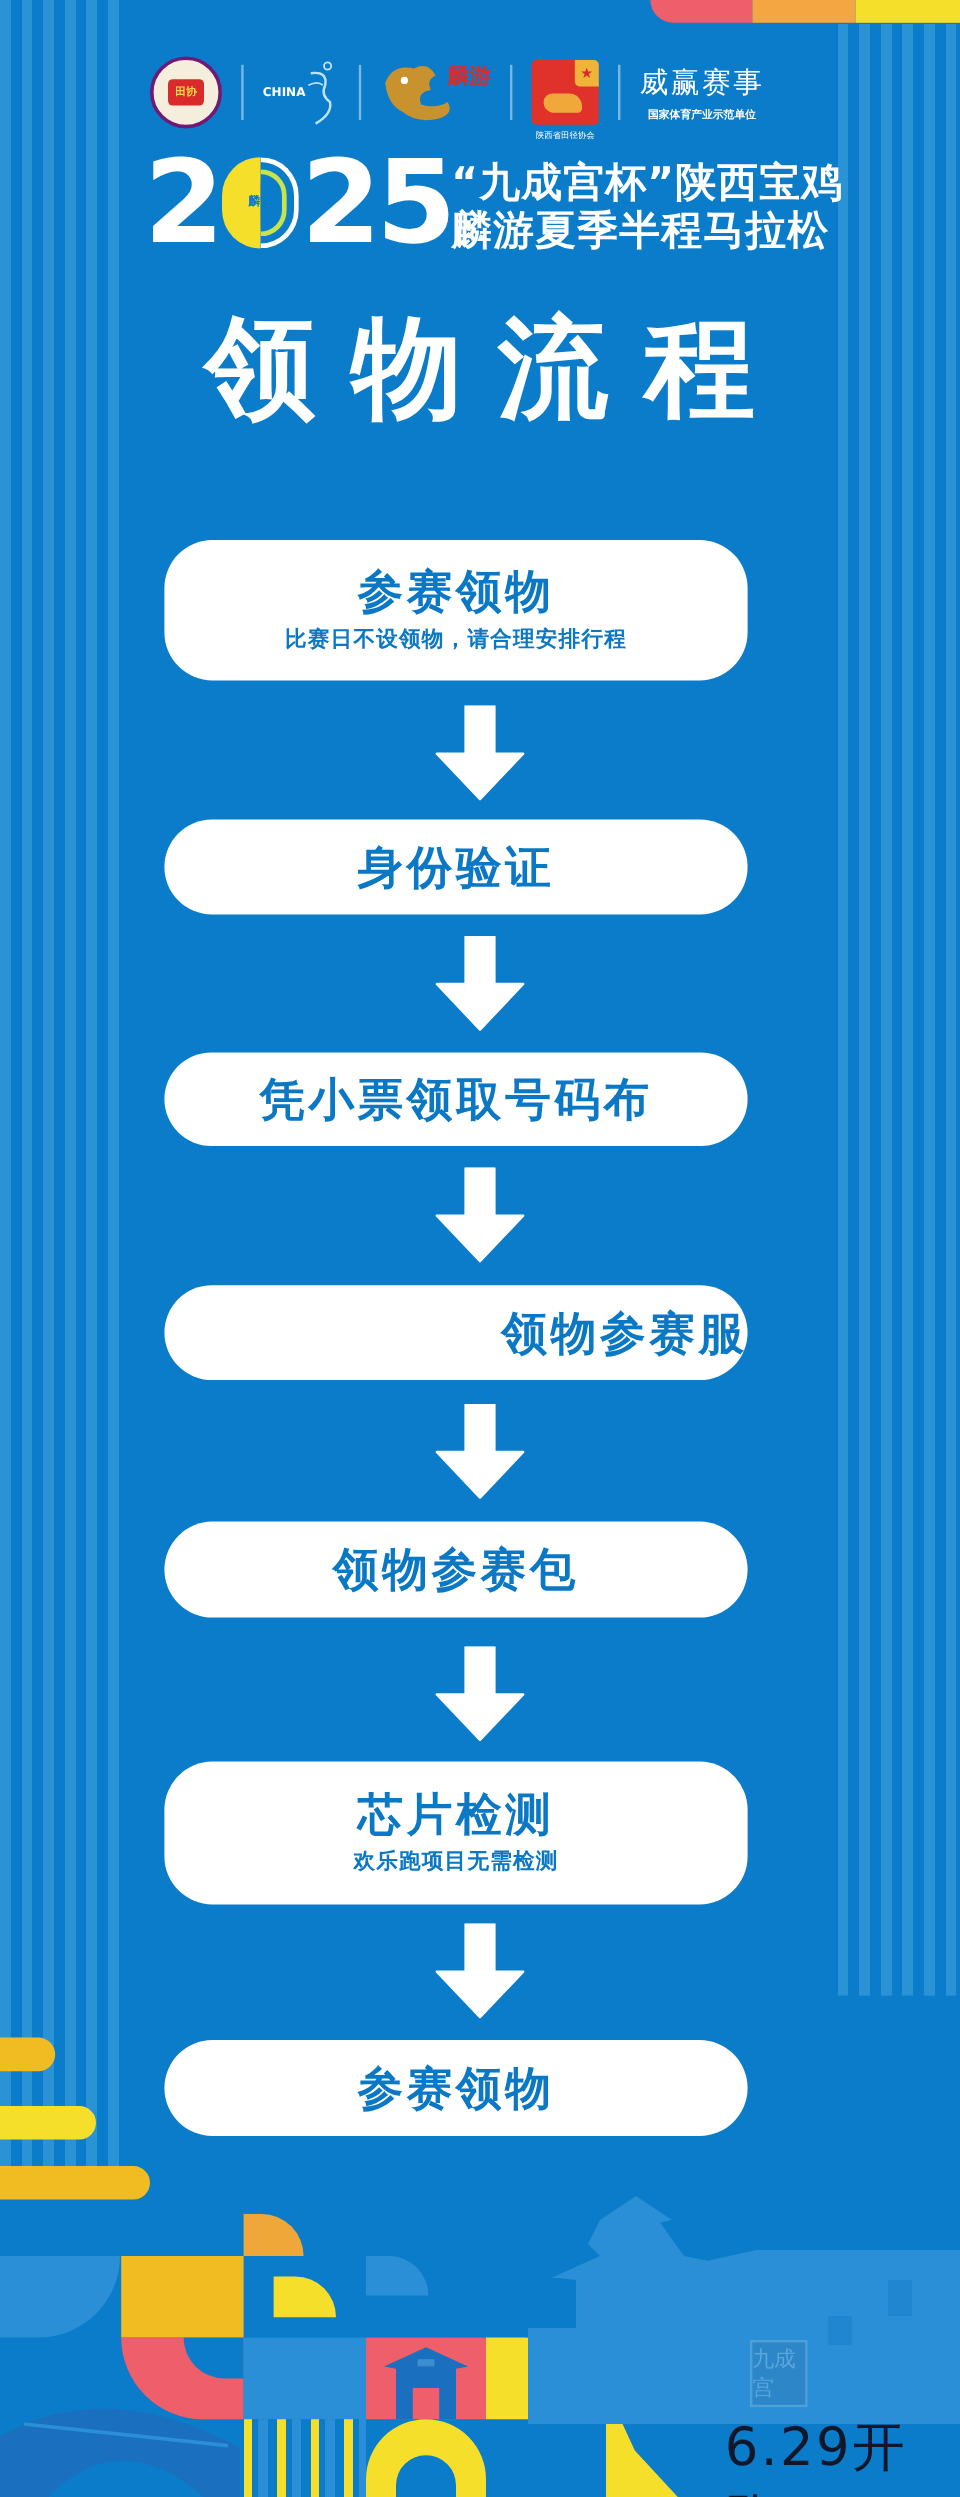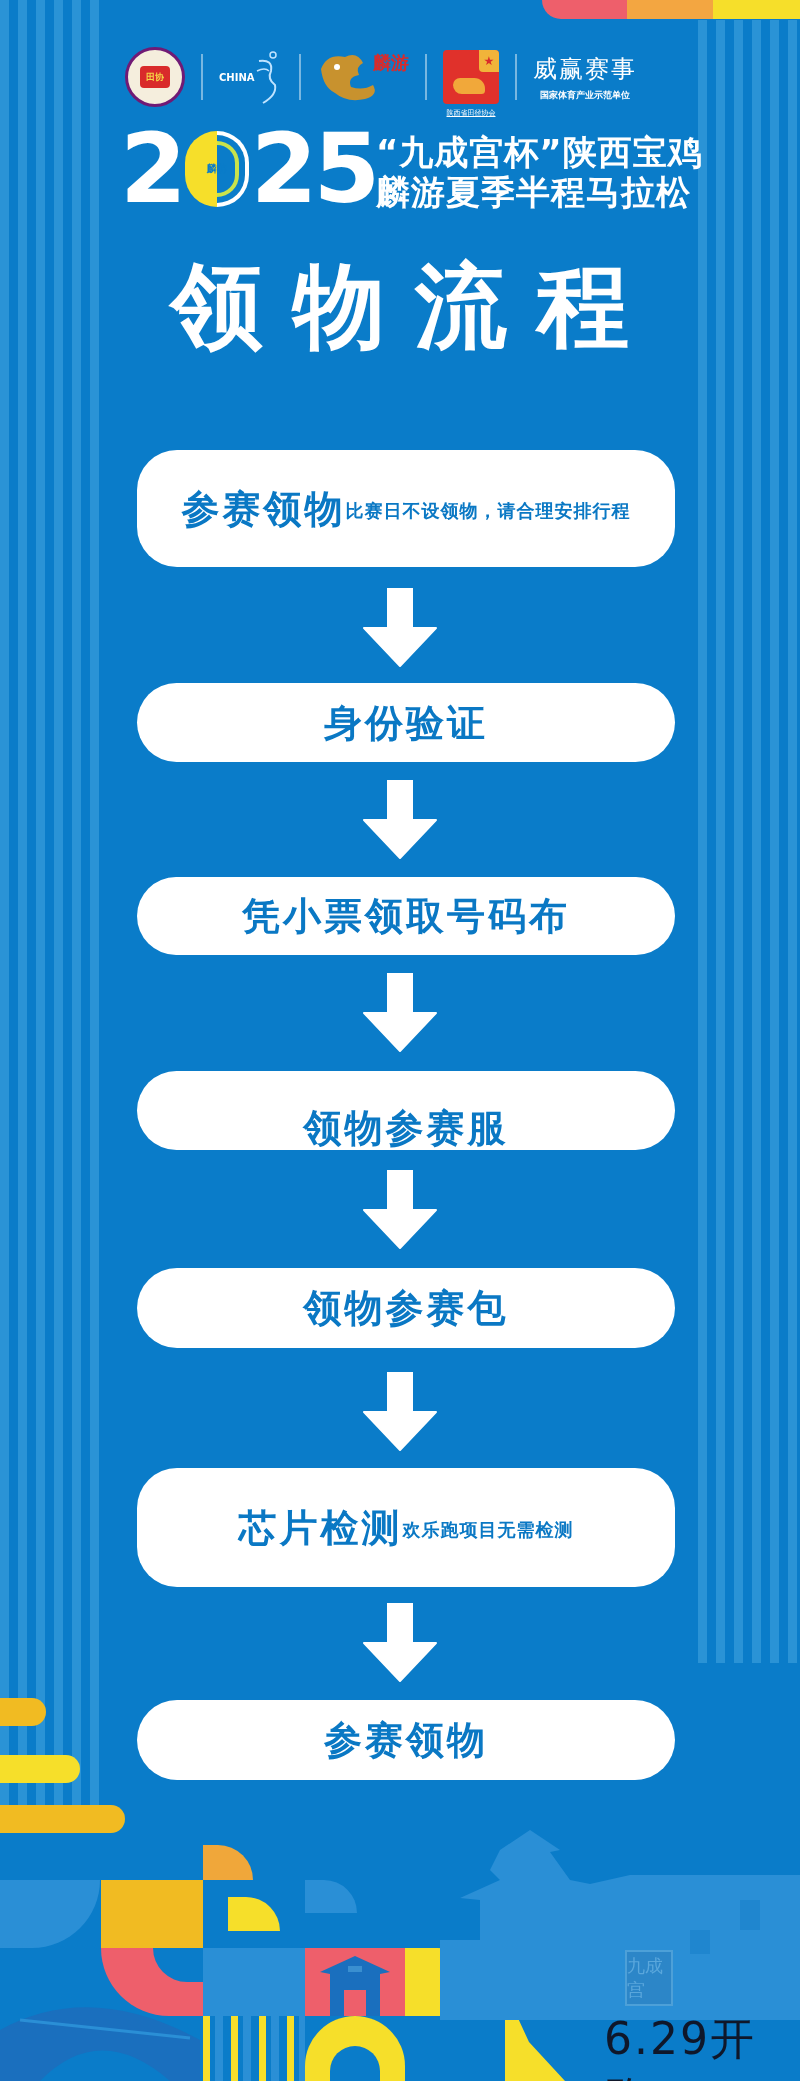--- a/index.html
+++ b/index.html
@@ -43,21 +43,21 @@
   .logo-china { width: 64px; display: flex; align-items: center; flex: none; }
   .logo-china .txt { color: #fff; font-size: 10px; font-weight: bold; }
   .logo-china svg { margin-left: -2px; }
   .logo-dragon { width: 92px; height: 60px; position: relative; flex: none; }
   .logo-dragon .name { position: absolute; right: 0; top: 4px; color: #d92b2b; font-size: 18px; font-weight: bold; font-family: "DejaVu Serif", serif; }
   .logo-red {
     width: 56px; height: 54px; background: #e0312b; border-radius: 4px; position: relative; flex: none;
   }
   .logo-red .corner { position: absolute; right: 0; top: 0; width: 20px; height: 22px; background: #f1b43a; border-radius: 0 4px 0 4px; color: #d92b2b; font-size: 12px; text-align: center; line-height: 22px; }
   .logo-red .beast { position: absolute; left: 10px; bottom: 10px; width: 32px; height: 16px; background: #f1a83a; border-radius: 8px 12px 4px 10px; }
-  .logo-red-caption { position: absolute; left: 0; top: 58px; width: 80px; margin-left: -12px; color: #fff; font-size: 7px; text-align: center; text-decoration: underline; }
+  .logo-red-caption { position: absolute; left: 0; top: 58px; width: 80px; margin-left: -12px; color: #fff; font-size: 7px; text-align: center; }
   .logo-weiying { display: flex; flex-direction: column; align-items: center; flex: none; }
   .logo-weiying .big { color: #fff; font-size: 24px; letter-spacing: 2px; }
   .logo-weiying .small { color: #fff; font-size: 9px; margin-top: 4px; font-weight: bold; }
 
   
   .year { top: 128px; left: 120px; height: 82px; display: flex; align-items: center; }
   .year .digit { color: #fff; font-size: 96px; font-weight: bold; line-height: 82px; font-family: "DejaVu Sans", sans-serif; letter-spacing: -4px; }
   .year .zero {
     width: 64px; height: 76px; margin: 0 2px; position: relative; flex: none;
   }
@@ -66,22 +66,22 @@
   .year .zero .half-r2 { position: absolute; left: 32px; top: 10px; width: 22px; height: 56px; border-radius: 0 28px 28px 0; border: 4px solid #c9e34a; border-left: none; }
   .year .zero .badge { position: absolute; left: 20px; top: 26px; width: 24px; height: 24px; color: #0a7cc9; font-size: 10px; font-weight: bold; text-align: center; line-height: 24px; }
 
   .event-title { top: 132px; left: 376px; color: #fff; font-weight: bold; font-size: 34px; line-height: 40px; letter-spacing: 1px; }
 
   
   .main-title { top: 252px; left: 0; width: 800px; text-align: center; color: #fff; font-size: 92px; font-weight: bold; letter-spacing: 30px; text-indent: 30px; line-height: 110px; }
 
   
   .step {
-    left: 137px; width: 538px; background: #fff; border-radius: 40px;
-    display: flex; flex-direction: row; align-items: center; justify-content: center;
+    left: 137px; width: 486px; background: #fff; border-radius: 40px;
+    display: flex; flex-direction: column; align-items: center; justify-content: center;
     color: #0a78c4; font-weight: bold;
   }
   .step .label { font-size: 38px; letter-spacing: 3px; line-height: 44px; }
   .step .sub { font-size: 18px; letter-spacing: 1px; line-height: 28px; margin-top: 4px; }
 
   .arrow { left: 360px; width: 80px; height: 80px; }
 
   
   .deco { position: absolute; }
   .pill { position: absolute; border-radius: 0 30px 30px 0; }

